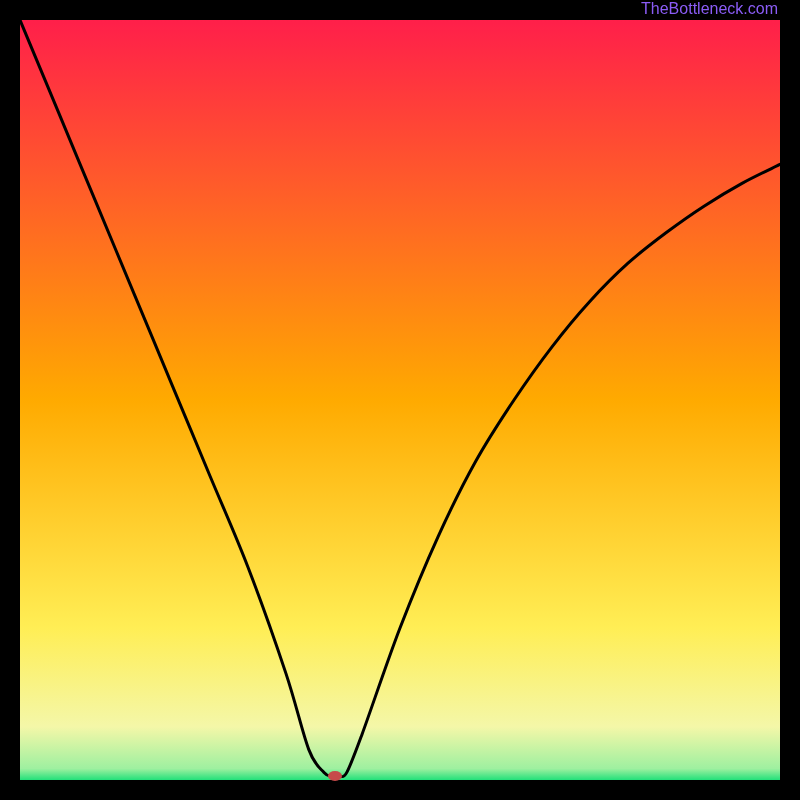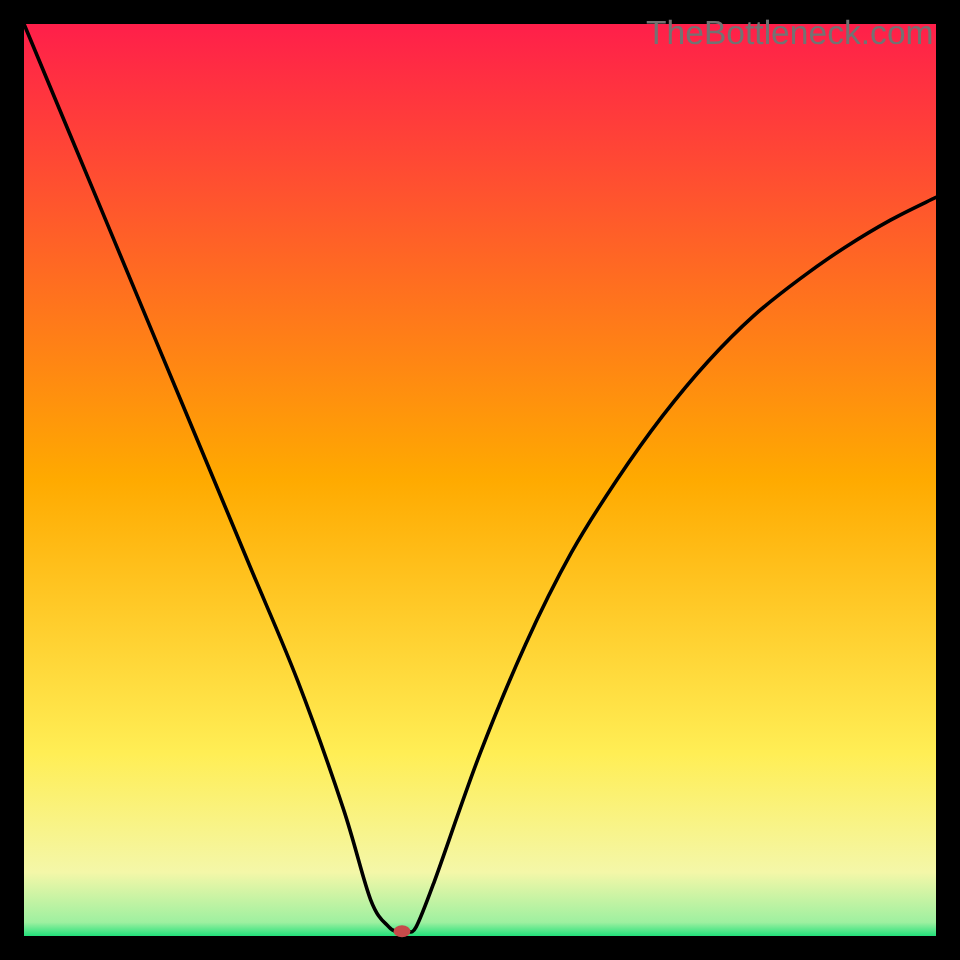--- a/index.html
+++ b/index.html
@@ -22,25 +22,24 @@
     position: absolute;
     left: 0;
     top: 0;
     width: 760px;
     height: 760px;
   }
   .watermark {
     position: absolute;
     top: 0px;
     right: 22px;
-    color: #737373;
+    color: #8b5cf6;
     font-family: Arial, Helvetica, sans-serif;
-    font-size: 28px;
+    font-size: 16px;
     text-align: right;
-    margin-top: 12px;
   }
   .dot {
     position: absolute;
     width: 14px;
     height: 10px;
     border-radius: 50%;
     background: #c74a4a;
     transform: translate(-50%, -50%);
   }
   svg.curve {

